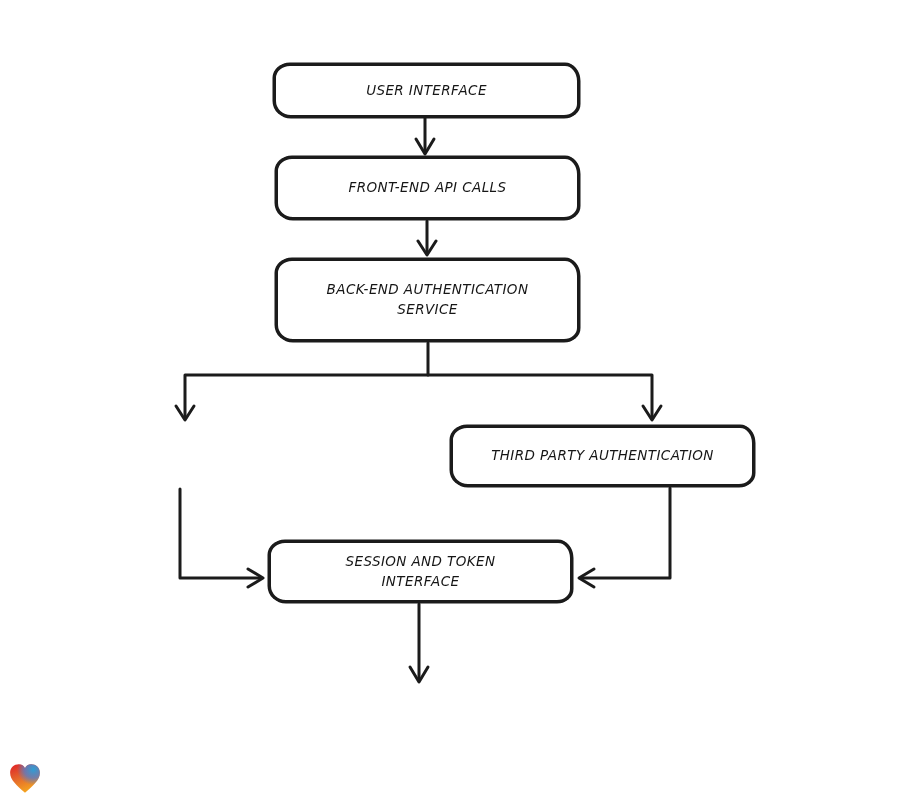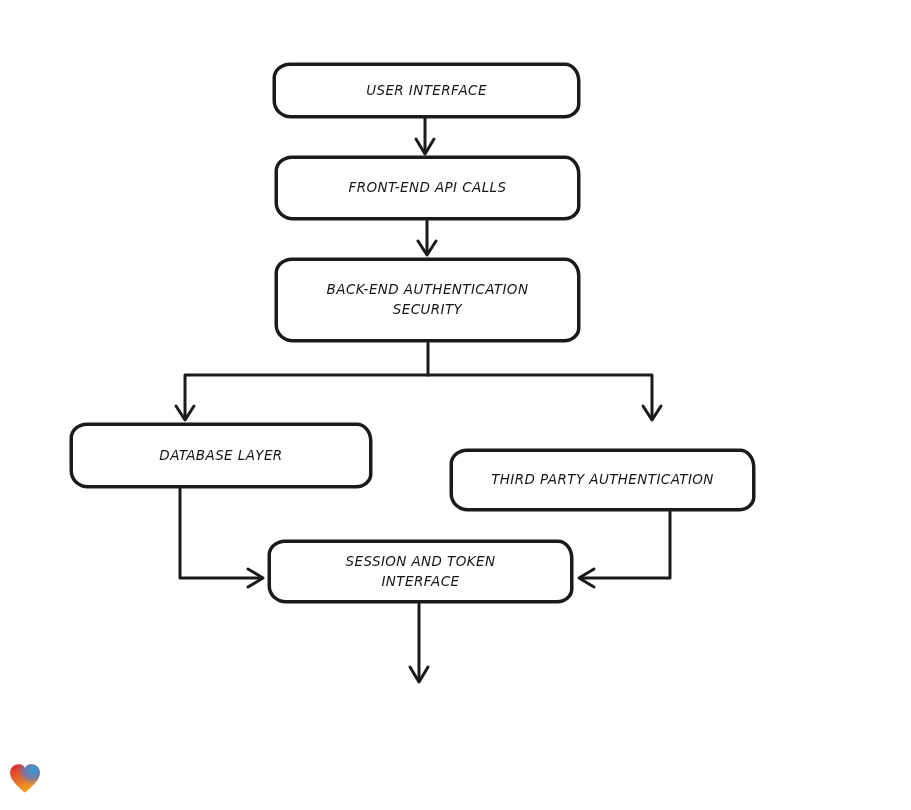--- a/index.html
+++ b/index.html
@@ -20,21 +20,21 @@
   .lbl{
     font-style:italic;font-size:13.5px;letter-spacing:0.4px;line-height:1.45;
     color:#161616;white-space:pre-line;
   }
   .lbl.w240{max-width:240px;}
   .lbl.w190{max-width:190px;}
   #n-ui{left:273px;top:35px;width:307px;height:55px;margin-top:28px;}
   #n-frontend{left:275px;top:156px;width:305px;height:64px;}
   #n-backend{left:275px;top:258px;width:305px;height:84px;}
   #n-database{left:70px;top:423px;width:302px;height:65px;}
-  #n-thirdparty{left:450px;top:449px;width:305px;height:62px;}
+  #n-thirdparty{left:450px;top:425px;width:305px;height:62px;}
   #n-session{left:268px;top:540px;width:305px;height:63px;}
   #n-security{left:270px;top:685px;width:302px;height:62px;}
   #logo{position:absolute;left:8px;top:762px;width:34px;height:34px;cursor:pointer;}
 </style>
 </head>
 <body>
 
 <div id="canvas">
 
   <svg id="edge-layer" viewBox="0 0 911 810" xmlns="http://www.w3.org/2000/svg">
@@ -77,26 +77,23 @@
 
   <div class="node" id="n-ui">
     <span class="lbl">USER INTERFACE</span>
   </div>
 
   <div class="node" id="n-frontend">
     <span class="lbl">FRONT-END API CALLS</span>
   </div>
 
   <div class="node" id="n-backend">
-    <span class="lbl w240">BACK-END AUTHENTICATION SECURITY</span>
+    <span class="lbl w240">BACK-END AUTHENTICATION SERVICE</span>
   </div>
 
-  <div class="node" id="n-database">
-    <span class="lbl">DATABASE LAYER</span>
-  </div>
 
   <div class="node" id="n-thirdparty">
     <span class="lbl">THIRD PARTY AUTHENTICATION</span>
   </div>
 
   <div class="node" id="n-session">
     <span class="lbl w190">SESSION AND TOKEN INTERFACE</span>
   </div>
 
 

